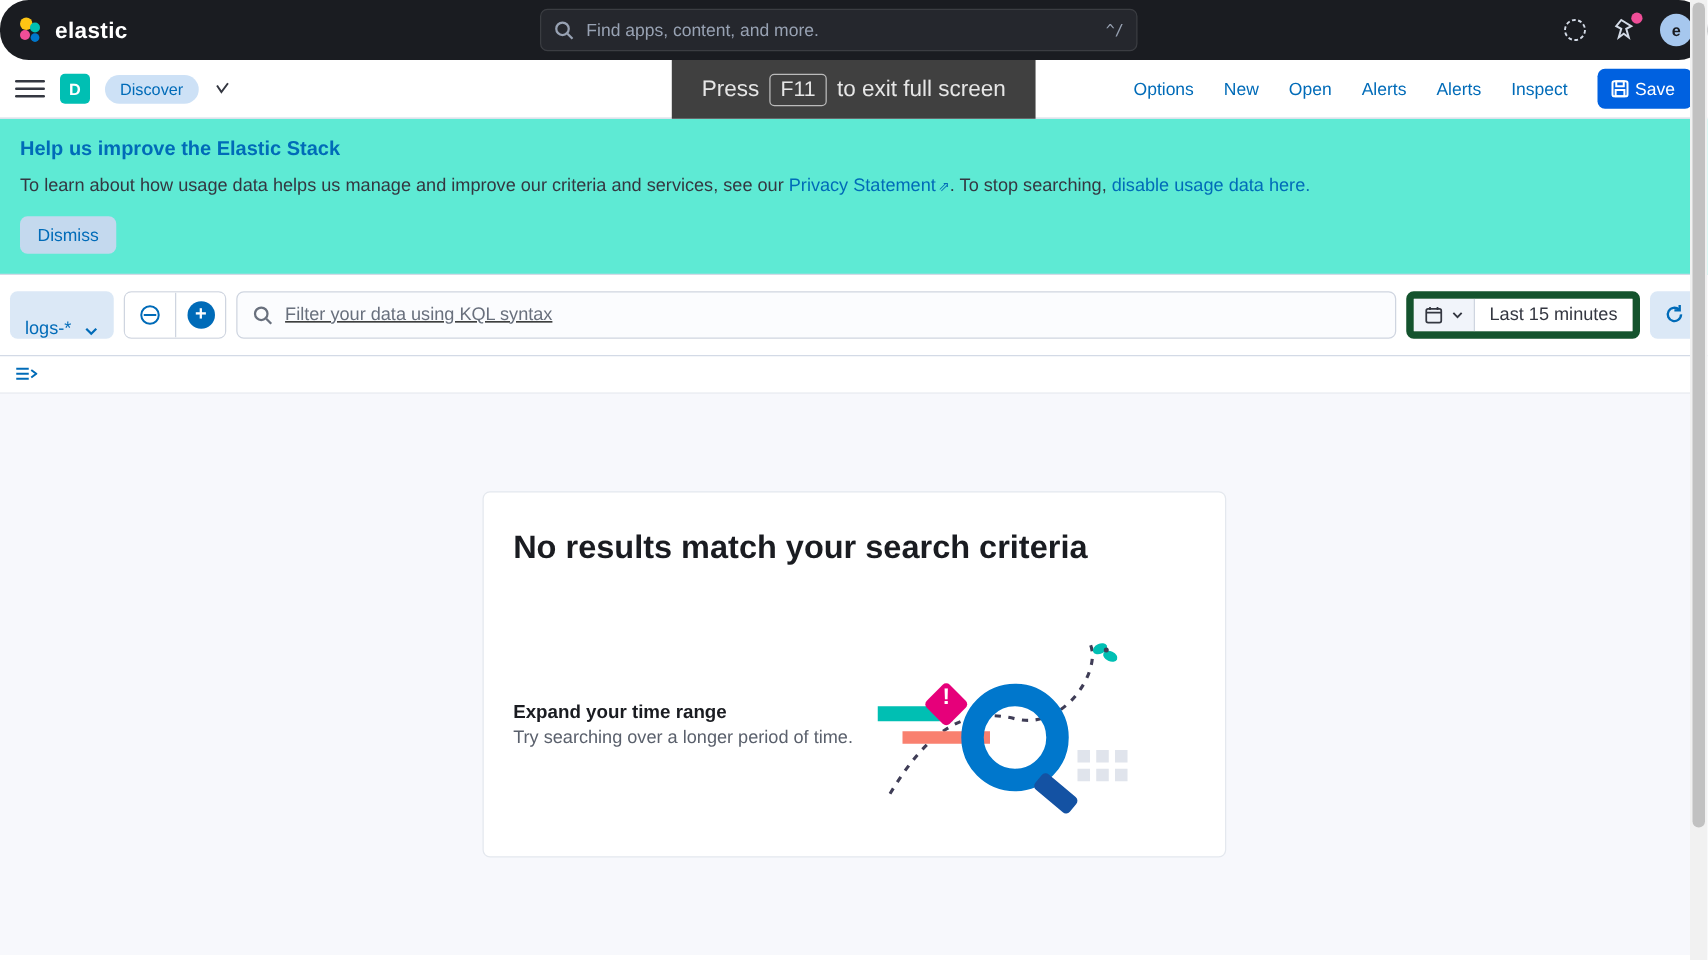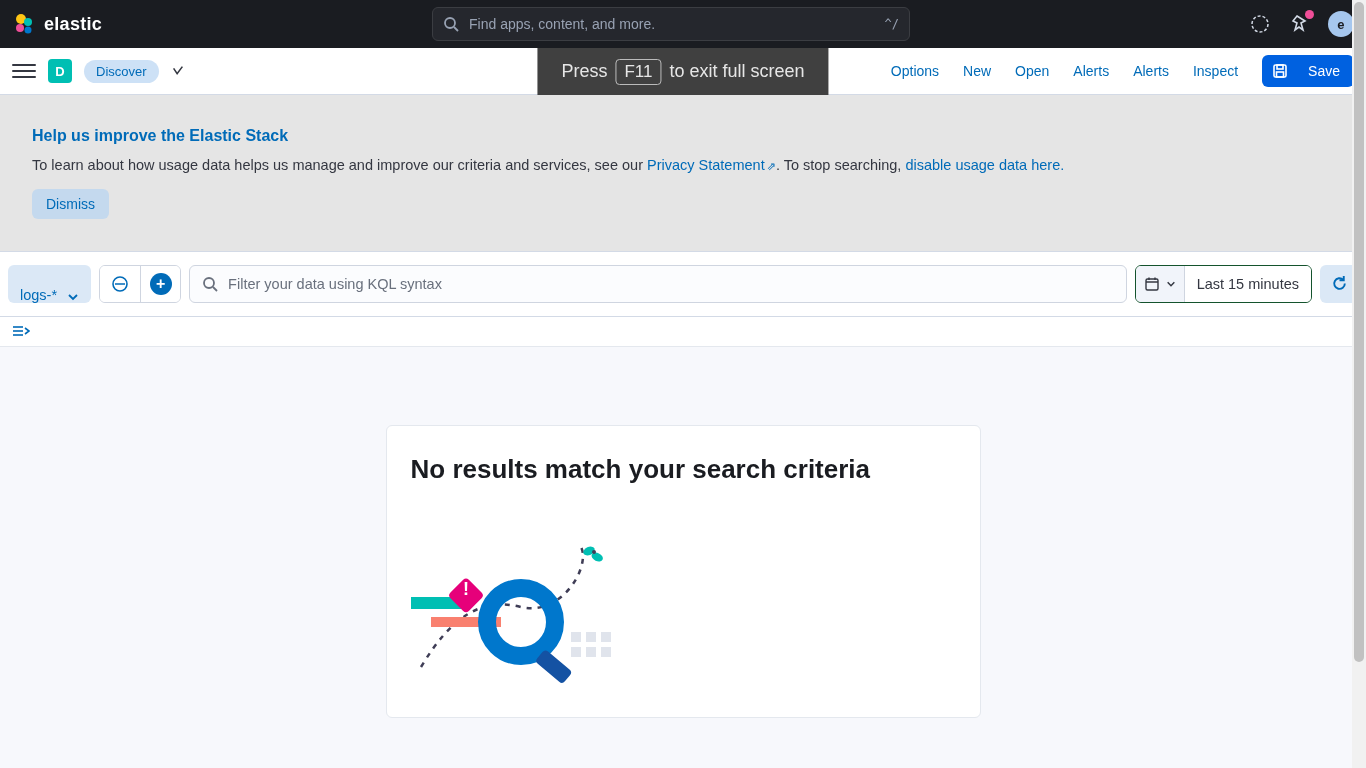--- a/index.html
+++ b/index.html
@@ -15,20 +15,21 @@
   }
 
   
   .global-header {
     height: 48px;
     background: #1a1c21;
     display: flex;
     align-items: center;
     padding: 0 12px;
     gap: 8px;
+    border-radius: 23px;
   }
   .elastic-logo {
     display: flex;
     align-items: center;
     gap: 8px;
     color: #fff;
     font-weight: 700;
     font-size: 18px;
     letter-spacing: .3px;
   }
@@ -136,21 +137,21 @@
   }
   .save-button {
     background: #0061e0;
     color: #fff;
     border: none;
     border-radius: 6px;
     height: 32px;
     padding: 0 14px 0 10px;
     display: flex;
     align-items: center;
-    gap: 20px;
+    gap: 4px;
     font-size: 14px;
     font-weight: 500;
     cursor: pointer;
   }
 
   
   .fullscreen-toast {
     position: absolute;
     top: 48px;
     left: 50%;
@@ -168,23 +169,23 @@
   .fullscreen-toast kbd {
     border: 1px solid #bbb;
     border-radius: 4px;
     padding: 2px 8px;
     font-family: inherit;
     font-size: 17px;
   }
 
   
   .banner {
-    background: #e5e5e5;
+    background: #5eead4;
     border-bottom: 1px solid #d3dae6;
-    padding: 32px;
+    padding: 16px;
   }
   .banner h3 {
     color: #006bb8;
     font-size: 16px;
     font-weight: 700;
     margin-bottom: 10px;
   }
   .banner p {
     font-size: 14.5px;
     color: #343741;
@@ -260,26 +261,27 @@
     padding: 0 12px;
     gap: 10px;
     background: #fbfcfe;
   }
   .kql-input-wrap input {
     flex: 1;
     border: none;
     outline: none;
     background: transparent;
     font-size: 14.5px;
+    text-decoration: underline;
   }
   .kql-input-wrap input::placeholder { color: #69707d; }
   .datepicker-group {
     display: flex;
     height: 38px;
-    border: 1px solid #14532d;
+    border: 6px solid #14532d;
     border-radius: 6px;
     overflow: hidden;
     align-items: stretch;
   }
   .datepicker-icon-part {
     display: flex; align-items: center;
     padding: 0 8px;
     background: #f1f4fa;
     gap: 6px;
     color: #343741;
@@ -536,20 +538,24 @@
         <line x1="1" y1="11" x2="11" y2="11"></line>
       <polyline points="13,4 17,7 13,10"></polyline>
     </svg>
   </span>
 </div>
 
 <div class="main-area">
   <div class="empty-card">
     <h1>No results match your search criteria</h1>
     <div class="empty-body">
+      <div class="empty-text">
+        <h4>Expand your time range</h4>
+        <p>Try searching over a longer period of time.</p>
+      </div>
       <div class="empty-illustration">
         <svg width="230" height="150" viewBox="0 0 230 150">
 
           <path d="M10 130 C 40 80, 70 60, 110 70 S 180 30, 170 10" stroke="#3f3d56" stroke-width="2.5" fill="none" stroke-dasharray="5 6"></path>
 
           <rect x="0" y="60" width="60" height="12" fill="#00bfb3"></rect>
 
           <rect x="20" y="80" width="70" height="10" fill="#f9806f"></rect>
 
           <g fill="#e0e4ec">

